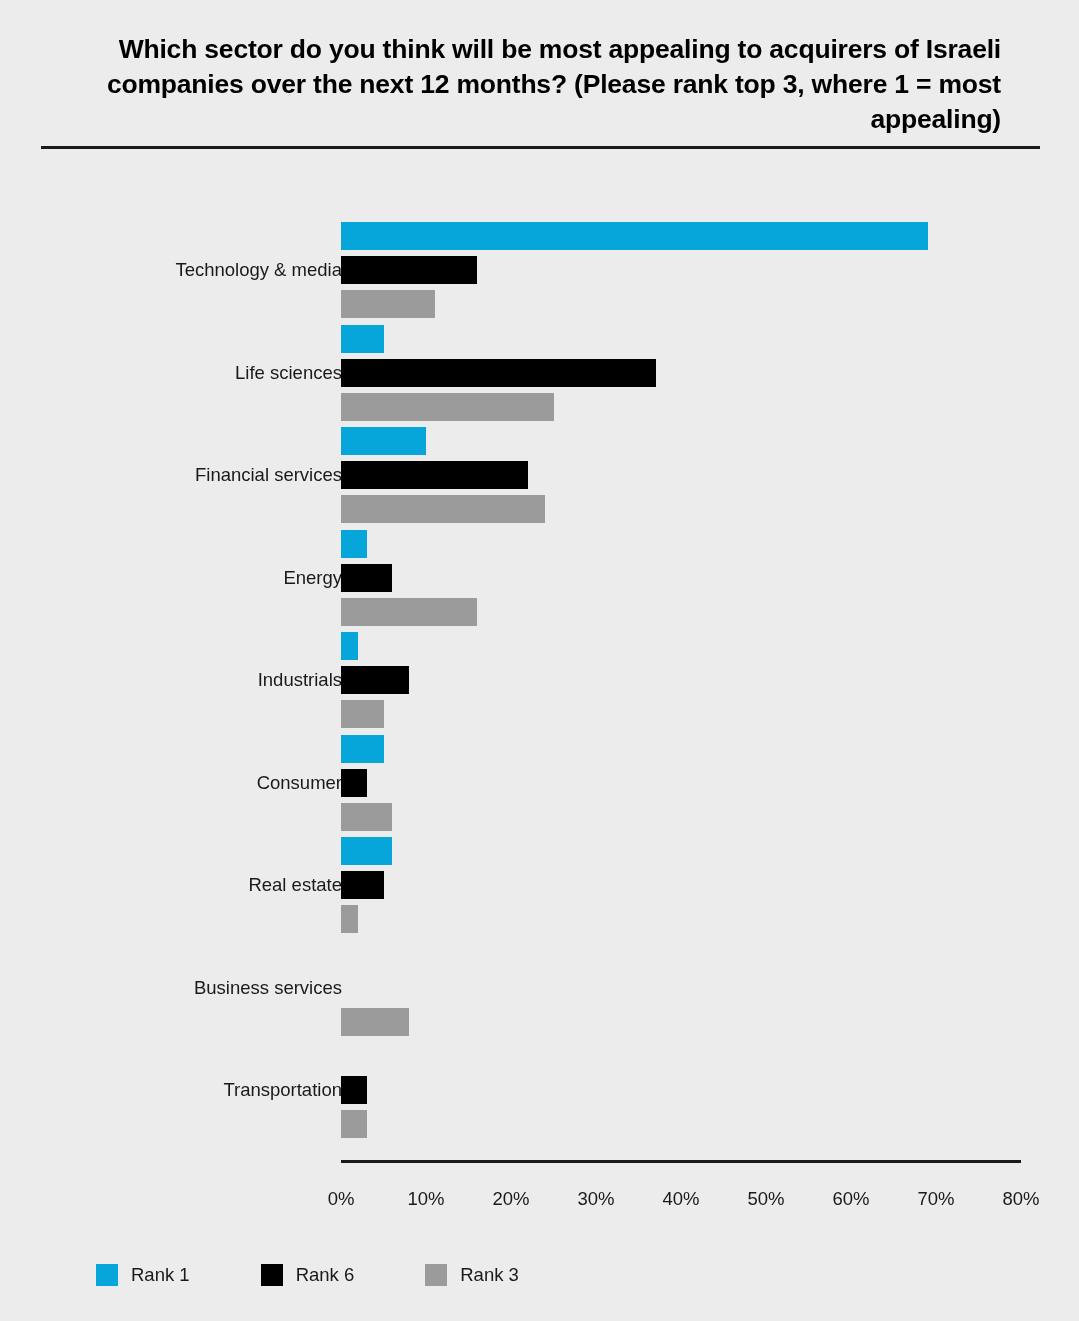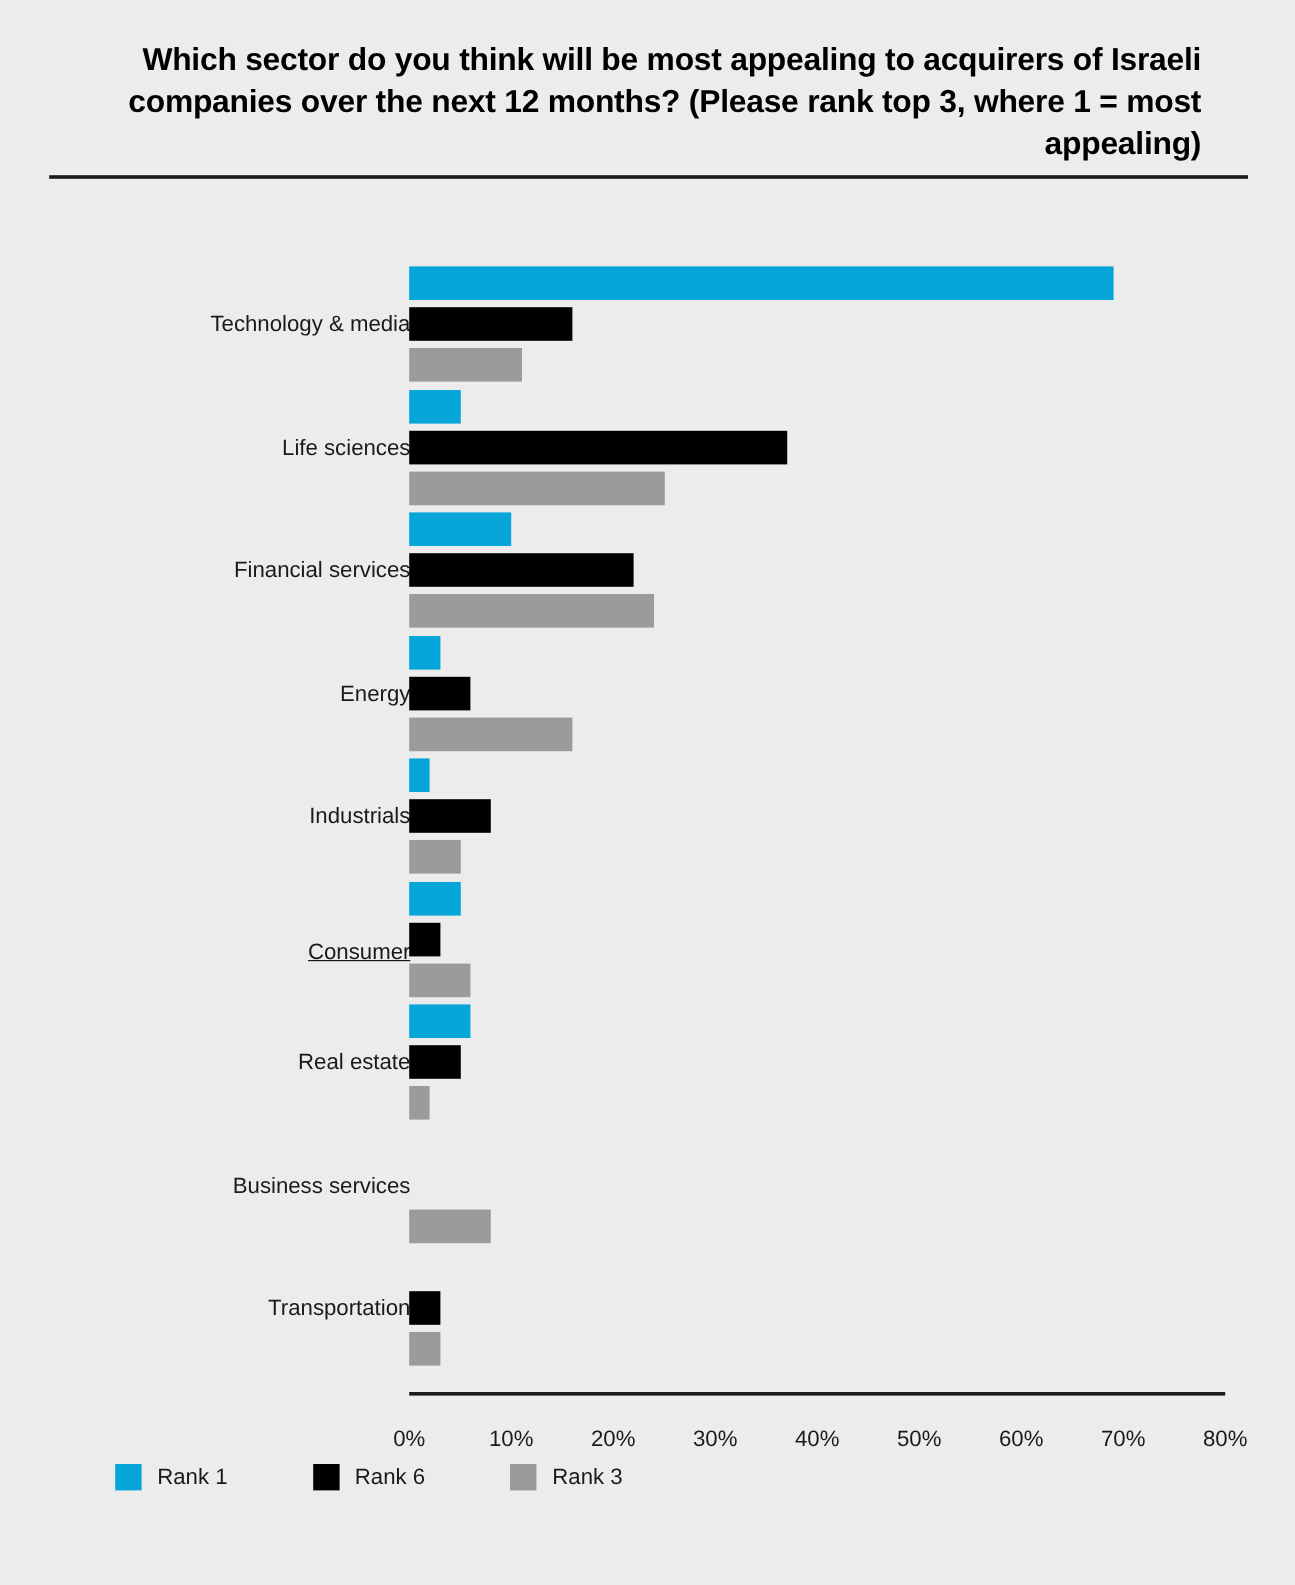--- a/index.html
+++ b/index.html
@@ -109,21 +109,21 @@
     transform: translateX(-50%);
     font-size: 18.5px;
     color: #1a1a1a;
     white-space: nowrap;
   }
 
   
   .legend {
     position: absolute;
     left: 96px;
-    top: 1220px;
+    top: 1264px;
     display: flex;
     align-items: center;
     gap: 0;
   }
   .legend-item {
     display: flex;
     align-items: center;
     margin-right: 71px;
   }
   .legend-swatch {
@@ -211,21 +211,21 @@
         </div>
         <div class="bar-row">
           <div class="bar r2" title="Industrials — Rank 2: 8%" style="width: 68px; background: rgb(0, 0, 0);"></div>
         </div>
         <div class="bar-row">
           <div class="bar r3" title="Industrials — Rank 3: 5%" style="width: 42.5px; background: rgb(155, 155, 155);"></div>
         </div>
       </div>
     </div>
     <div class="cat-group" style="top: 734.5px;">
-      <div class="cat-label" style="top: 49px; text-decoration: underline;">Consumer</div>
+      <div class="cat-label" style="top: 39px;">Consumer</div>
       <div class="bars">
         <div class="bar-row">
           <div class="bar r1" title="Consumer — Rank 1: 5%" style="width: 42.5px; background: rgb(6, 165, 218);"></div>
         </div>
         <div class="bar-row">
           <div class="bar r2" title="Consumer — Rank 2: 3%" style="width: 25.5px; background: rgb(0, 0, 0);"></div>
         </div>
         <div class="bar-row">
           <div class="bar r3" title="Consumer — Rank 3: 6%" style="width: 51px; background: rgb(155, 155, 155);"></div>
         </div>

